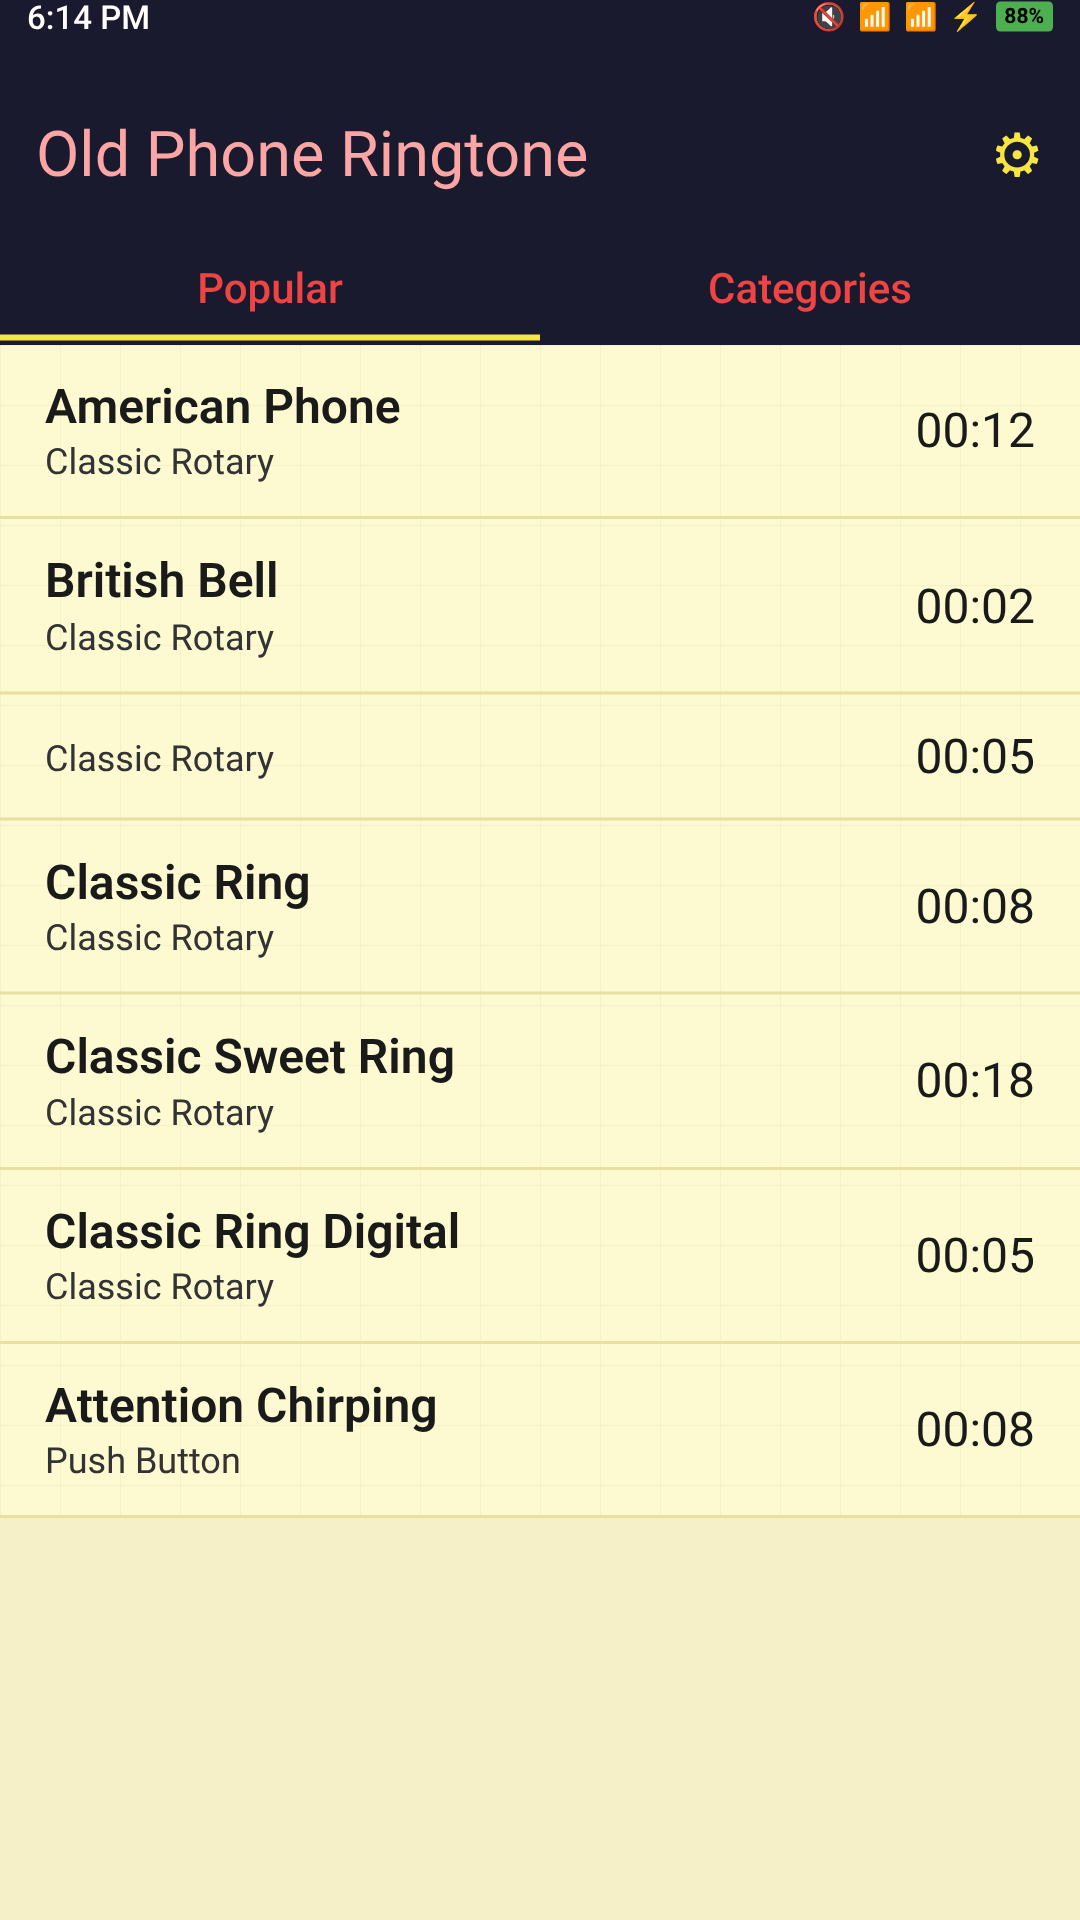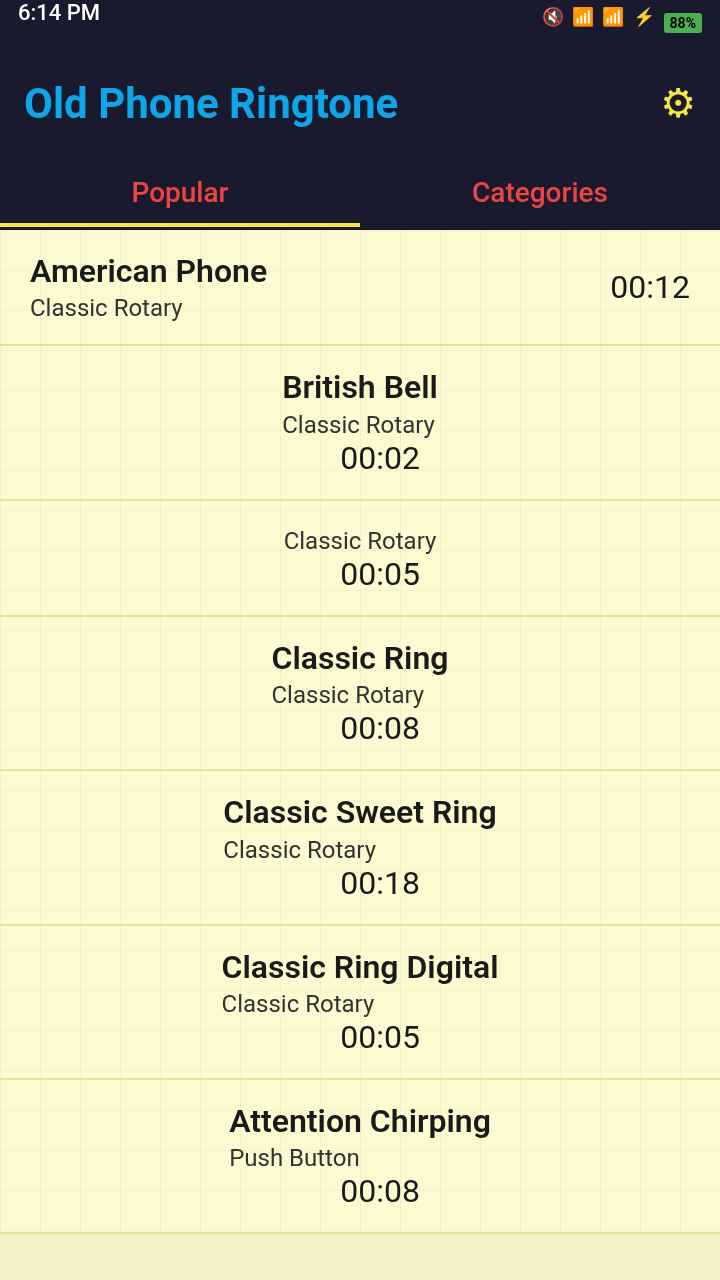--- a/index.html
+++ b/index.html
@@ -34,36 +34,35 @@
     }
     .battery-icon {
       display: inline-flex;
       align-items: center;
       background: #4CAF50;
       color: #000;
       font-size: 14px;
       font-weight: bold;
       padding: 2px 6px;
       border-radius: 3px;
-      margin-top: 13px;
     }
 
     
     .app-header {
       background: #1a1a2e;
       display: flex;
       align-items: center;
       justify-content: space-between;
       padding: 0 24px;
       height: 110px;
     }
     .app-title {
-      color: #0ea5e9;
+      color: #fca5a5;
       font-size: 42px;
-      font-weight: bold;
+      font-weight: normal;
     }
     .settings-icon {
       color: #f5e642;
       font-size: 40px;
       cursor: pointer;
     }
 
     
     .tab-bar {
       background: #1a1a2e;
@@ -125,21 +124,20 @@
       font-size: 32px;
       color: #1a1a1a;
       font-weight: 400;
       min-width: 120px;
       text-align: right;
     }
 
     
     .ringtone-item + .ringtone-item {
       border-top: none;
-      flex-direction: column;
     }
   </style>
 </head>
 <body>
 
 <div class="status-bar">
   <span class="status-time">6:14 PM</span>
   <div class="status-icons">
     <span>🔇</span>
     <span>📶</span>

